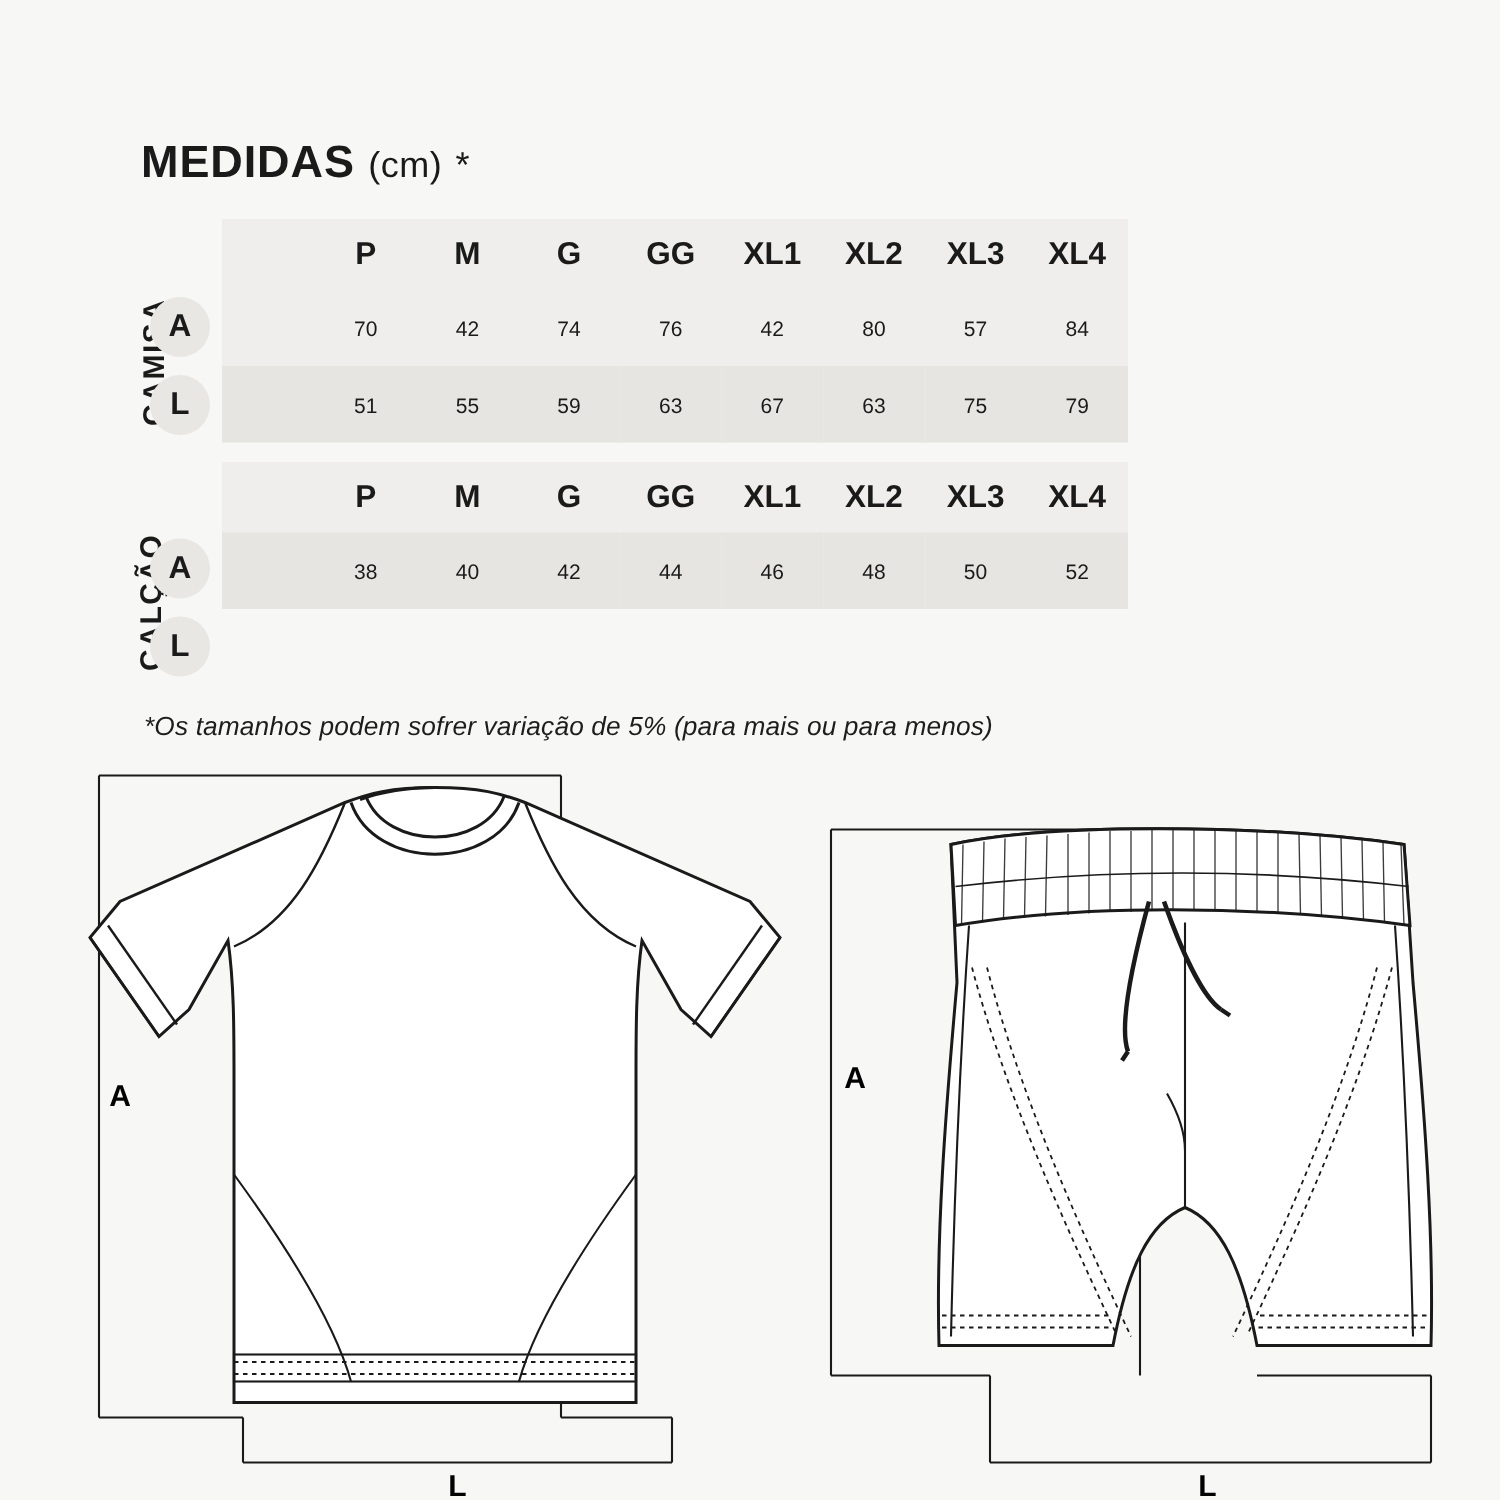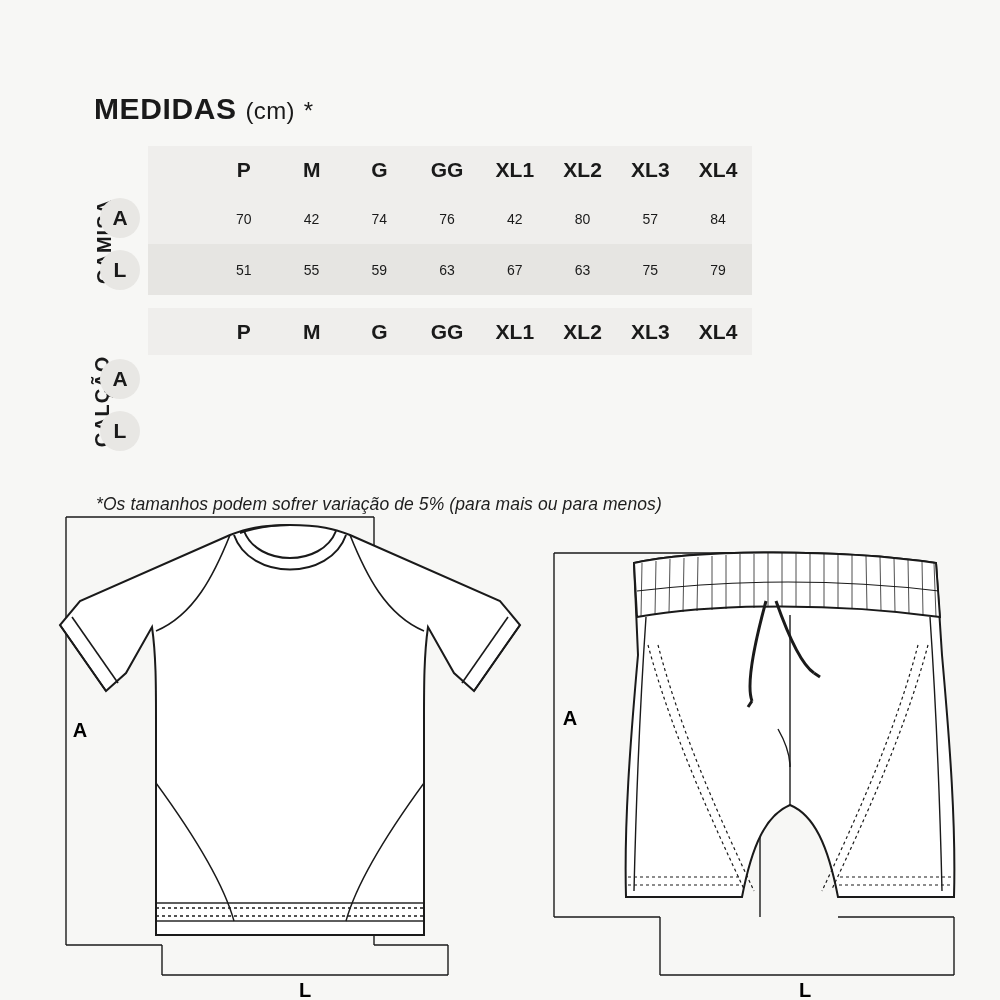--- a/index.html
+++ b/index.html
@@ -110,21 +110,21 @@
     transform-origin: center center;
     white-space: nowrap;
   }
   #vlabel-camisa { left: -2px; top: 230px; width: 140px; text-align: center; }
   #vlabel-calcao { left: -4px; top: 390px; width: 140px; text-align: center; }
 
   
   .footnote {
     position: absolute;
     left: 60px;
-    top: 494px;
+    top: 474px;
     font-size: 17.5px;
     font-style: italic;
     color: #1d1d1d;
     letter-spacing: 0.1px;
   }
 
   
   .illus {
     position: absolute;
     top: 505px;
@@ -207,20 +207,31 @@
           <th>M</th>
           <th>G</th>
           <th>GG</th>
           <th>XL1</th>
           <th>XL2</th>
           <th>XL3</th>
           <th>XL4</th>
         </tr>
       </thead>
       <tbody>
+        <tr class="row-alt">
+          <td class="col-label"></td>
+          <td>38</td>
+          <td>40</td>
+          <td>42</td>
+          <td>44</td>
+          <td>46</td>
+          <td>48</td>
+          <td>50</td>
+          <td>52</td>
+        </tr>
       </tbody>
     </table>
   </div>
 
   <div class="footnote">*Os tamanhos podem sofrer variação de 5% (para mais ou para menos)</div>
 
   <svg class="illus" id="illus-shirt" width="492" height="495" viewBox="0 0 492 495">
 
     <g stroke="#1a1a1a" stroke-width="1.4" fill="none">
       <path d="M22 12 L330 12"></path>

